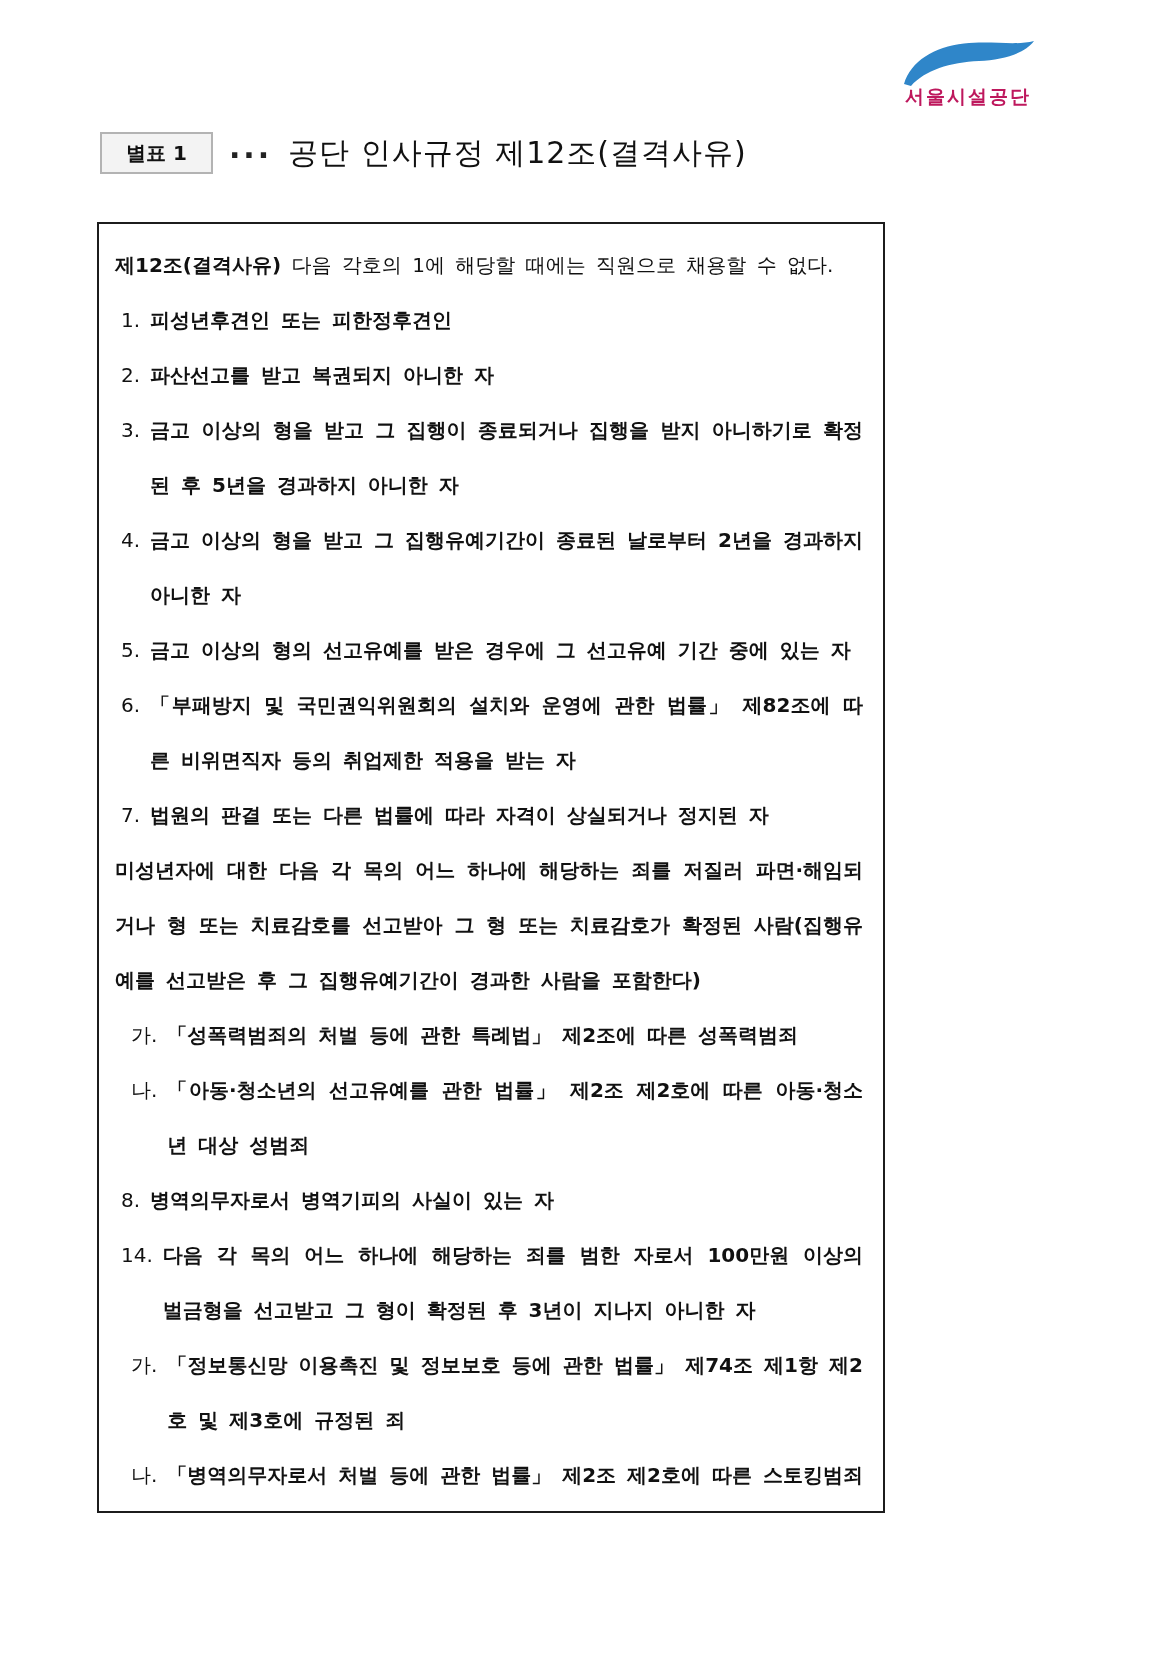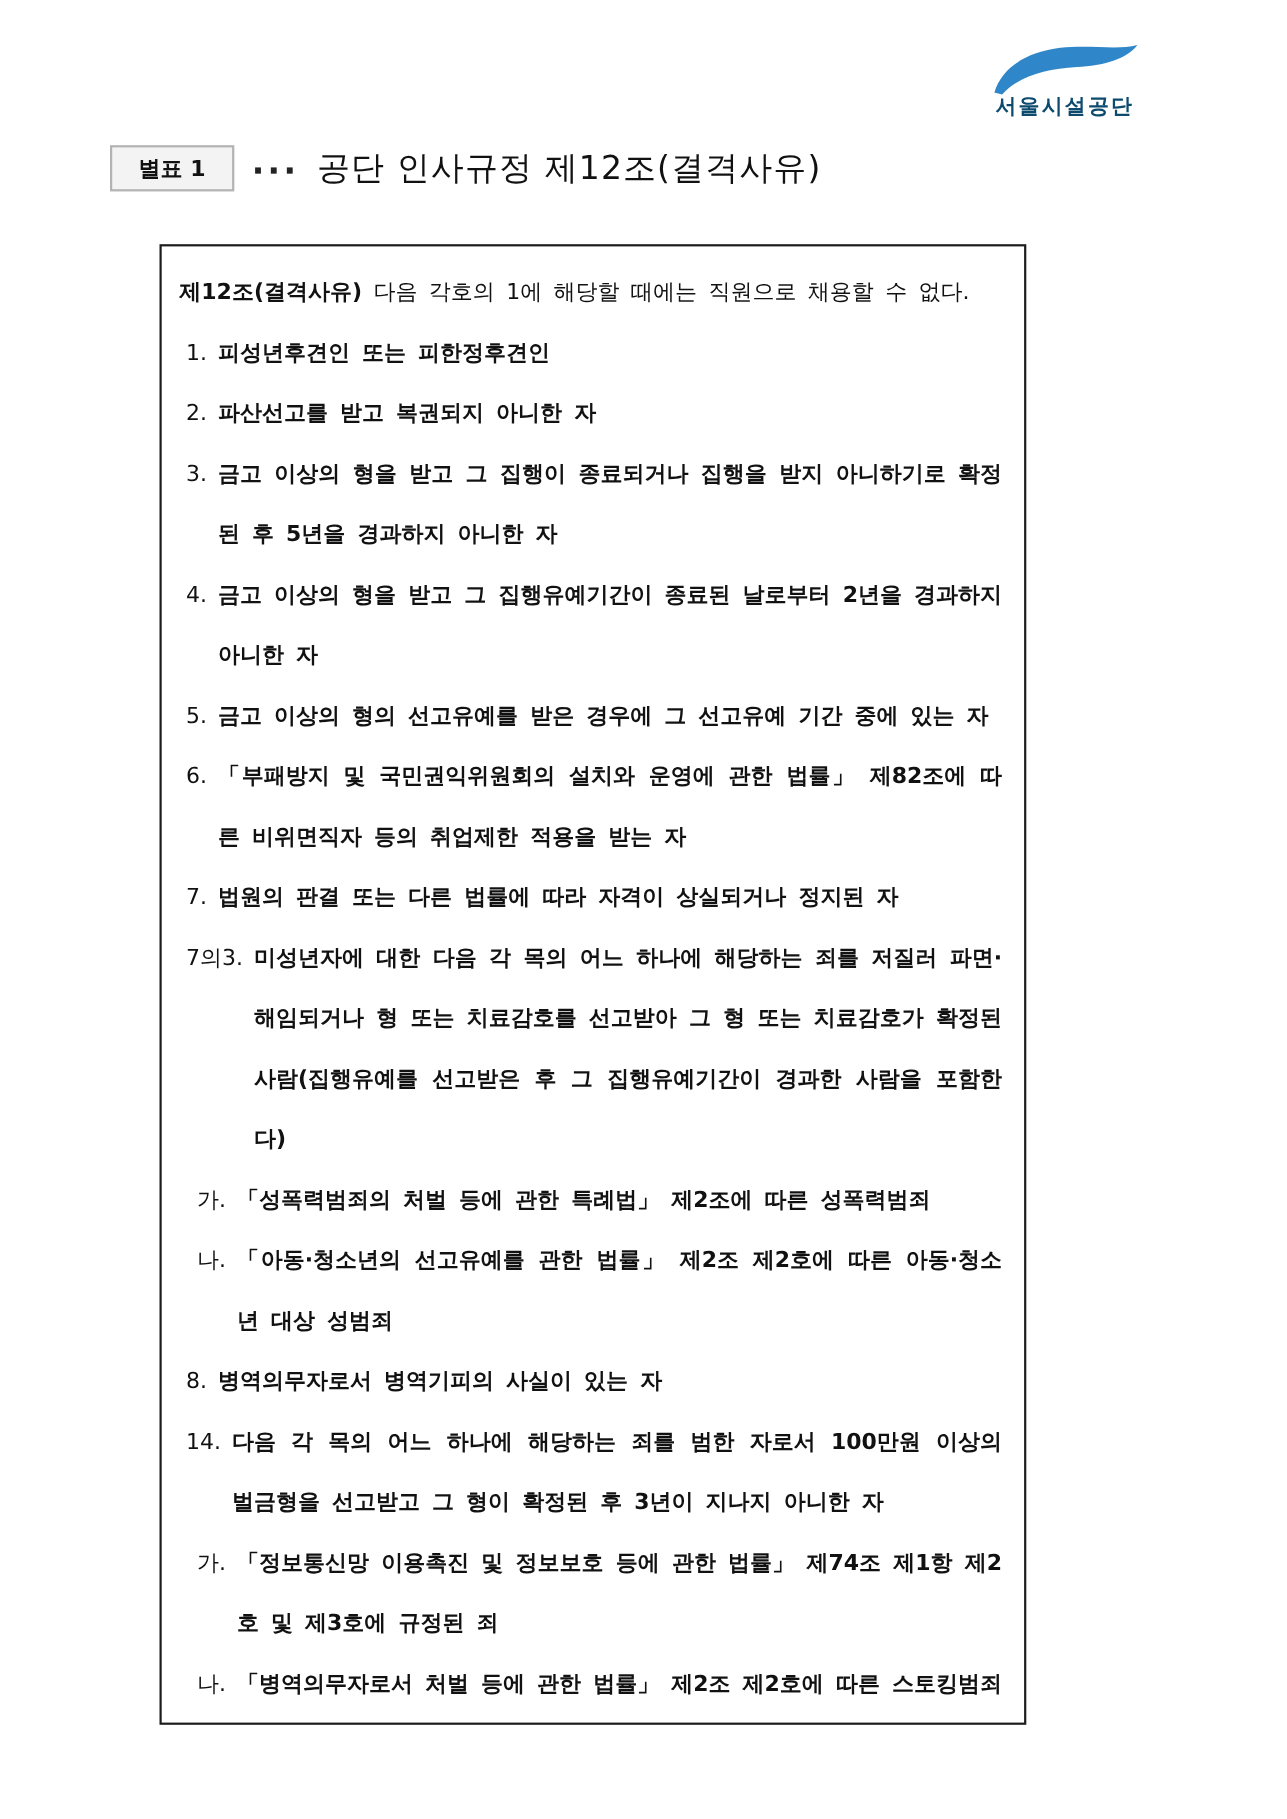--- a/index.html
+++ b/index.html
@@ -19,21 +19,21 @@
     top:40px;
     right:122px;
     width:160px;
     text-align:center;
   }
   .logo svg{display:block;margin:0 auto -4px auto;}
   .logo .logo-text{
     font-size:19px;
     font-weight:bold;
     letter-spacing:2px;
-    color:#0c4a6e;
+    color:#be185d;
   }
   
   .title-row{
     position:absolute;
     top:132px;
     left:100px;
     display:flex;
     align-items:center;
     gap:16px;
   }
@@ -67,21 +67,20 @@
   .article-box{
     position:absolute;
     top:222px;
     left:97px;
     width:788px;
     min-height:1257px;
     box-sizing:border-box;
     border:2px solid #1c1c1c;
     background:#fff;
     padding:14px 20px 8px 16px;
-    margin-left:48px;
   }
   .intro{
     margin:0;
     font-size:20px;
     line-height:55px;
     word-spacing:4px;
   }
   .intro b{font-weight:bold;}
   .item{
     display:flex;
@@ -149,21 +148,20 @@
         </div>
         <div class="item">
           <span class="num">6.</span>
           <span class="txt">「부패방지 및 국민권익위원회의 설치와 운영에 관한 법률」 제82조에 따른 비위면직자 등의 취업제한 적용을 받는 자</span>
         </div>
         <div class="item">
           <span class="num">7.</span>
           <span class="txt">법원의 판결 또는 다른 법률에 따라 자격이 상실되거나 정지된 자</span>
         </div>
         <div class="item">
-          <span class="num">7의3.</span>
           <span class="txt">미성년자에 대한 다음 각 목의 어느 하나에 해당하는 죄를 저질러 파면·해임되거나 형 또는 치료감호를 선고받아 그 형 또는 치료감호가 확정된 사람(집행유예를 선고받은 후 그 집행유예기간이 경과한 사람을 포함한다)</span>
         </div>
         <div class="item sub">
           <span class="num">가.</span>
           <span class="txt">「성폭력범죄의 처벌 등에 관한 특례법」 제2조에 따른 성폭력범죄</span>
         </div>
         <div class="item sub">
           <span class="num">나.</span>
           <span class="txt">「아동·청소년의 선고유예를 관한 법률」 제2조 제2호에 따른 아동·청소년 대상 성범죄</span>
         </div>

